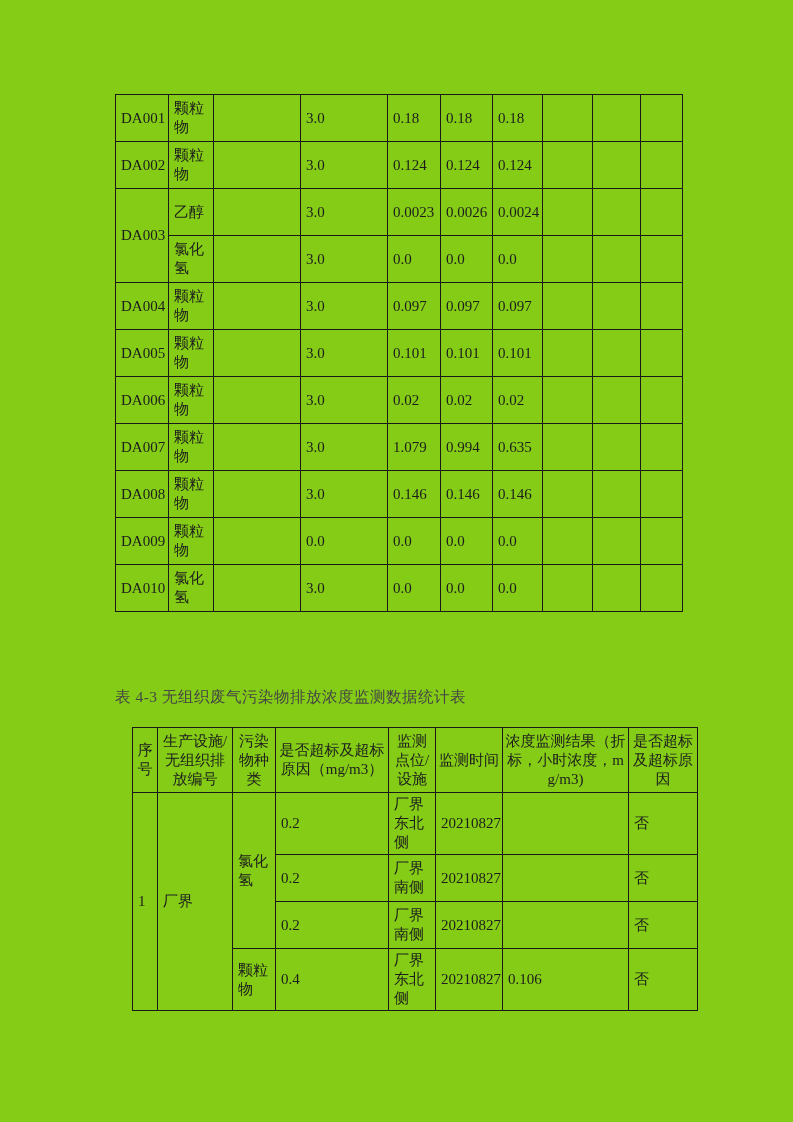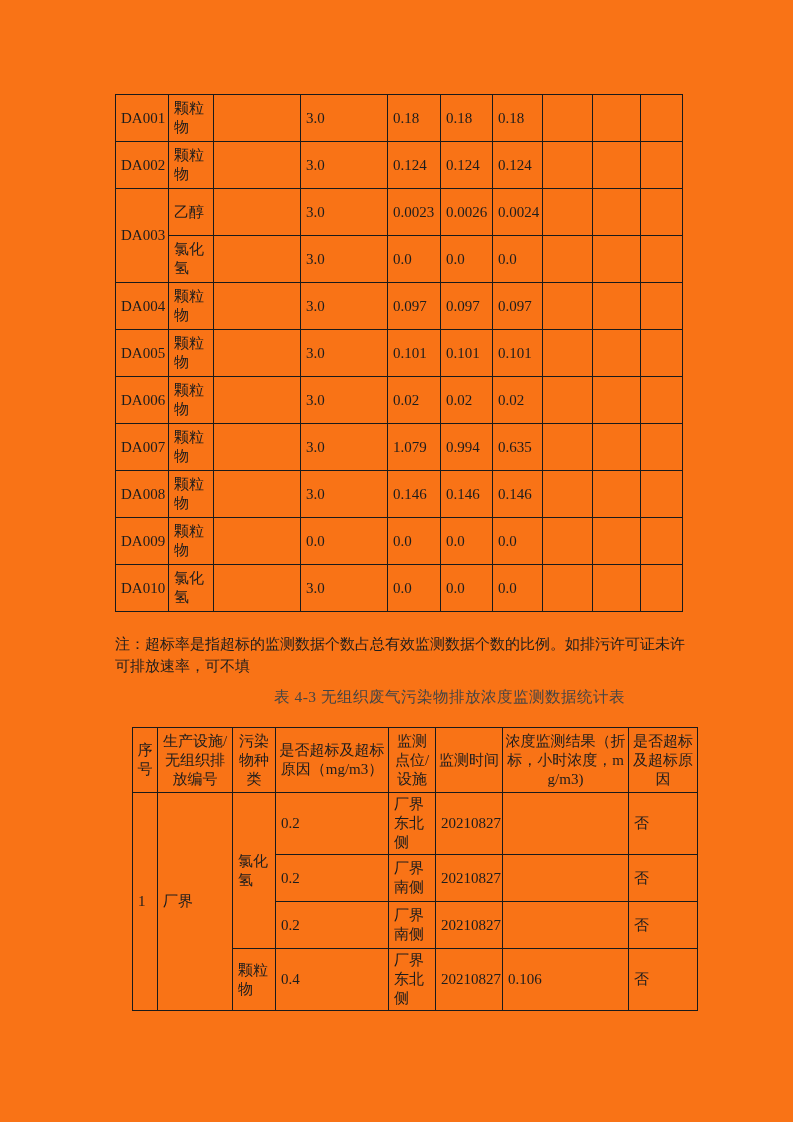--- a/index.html
+++ b/index.html
@@ -2,21 +2,21 @@
 <html><head>
 <meta charset="utf-8">
 <style>
   * { margin: 0; padding: 0; box-sizing: border-box; }
   html, body { background: #e8e8e8; }
   .page {
     position: relative;
     width: 793px;
     height: 1122px;
     margin: 0 auto;
-    background: #f97316;
+    background: #84cc16;
     font-family: "Liberation Serif", "DejaVu Serif", serif;
     color: #1d1d1d;
     overflow: hidden;
   }
   table {
     position: absolute;
     border-collapse: collapse;
     table-layout: fixed;
   }
   td, th {
@@ -48,21 +48,21 @@
     width: 572px;
     font-size: 15px;
     line-height: 22px;
     color: #1d1d1d;
   }
   .doc-title {
     position: absolute;
     left: 115px;
     top: 687px;
     width: 510px;
-    text-align: right;
+    text-align: left;
     font-size: 15.5px;
     font-weight: normal;
     letter-spacing: 0.5px;
     color: #454545;
   }
 </style>
 </head>
 <body>
 
 <div class="page">
@@ -208,21 +208,20 @@
           <td class="num">0.0</td>
           <td class="num">0.0</td>
           <td class="num">0.0</td>
           <td></td>
           <td></td>
           <td></td>
         </tr>
       </tbody>
   </table>
 
-  <p class="note">注：超标率是指超标的监测数据个数占总有效监测数据个数的比例。如排污许可证未许可排放速率，可不填</p>
 
   <h3 class="doc-title">表 4-3 无组织废气污染物排放浓度监测数据统计表</h3>
 
   <table id="table2">
     <colgroup>
       <col style="width:25px">
         <col style="width:75px">
         <col style="width:43px">
       <col style="width:113px">
         <col style="width:47px">

